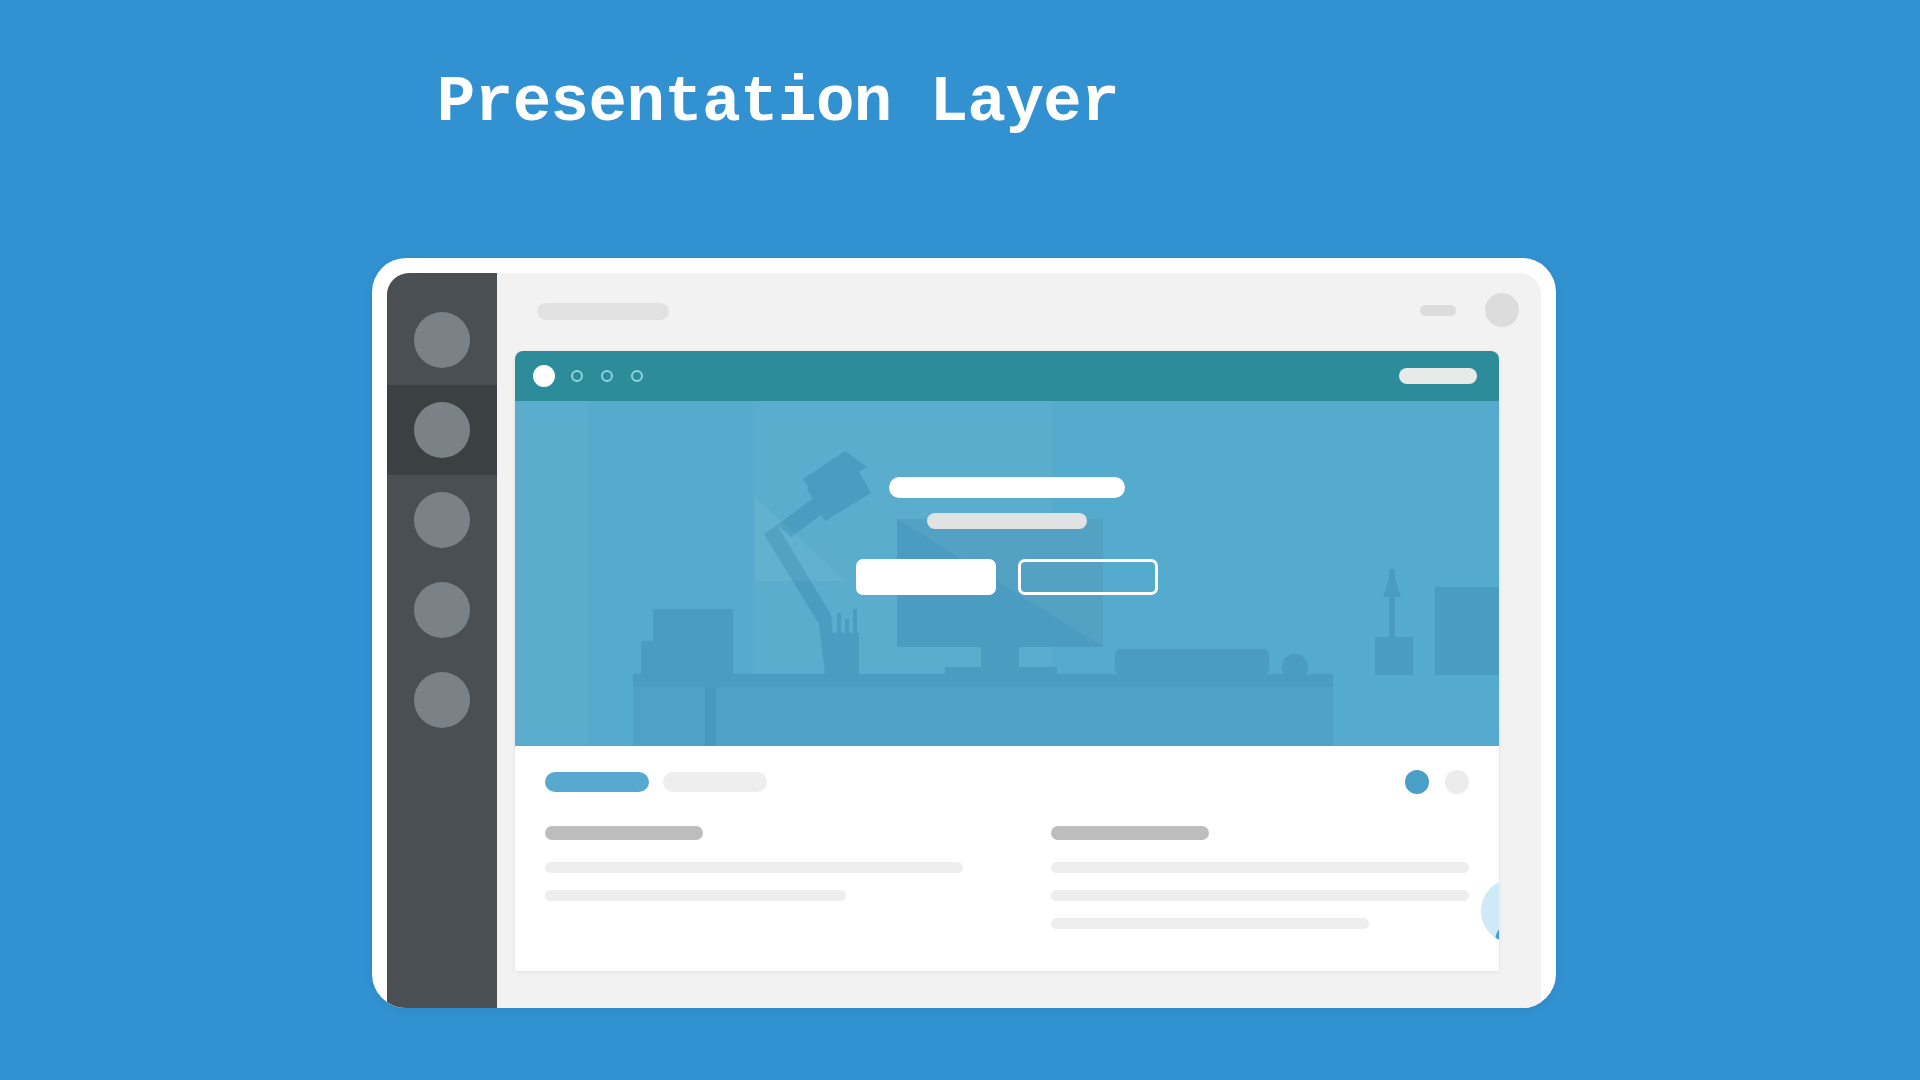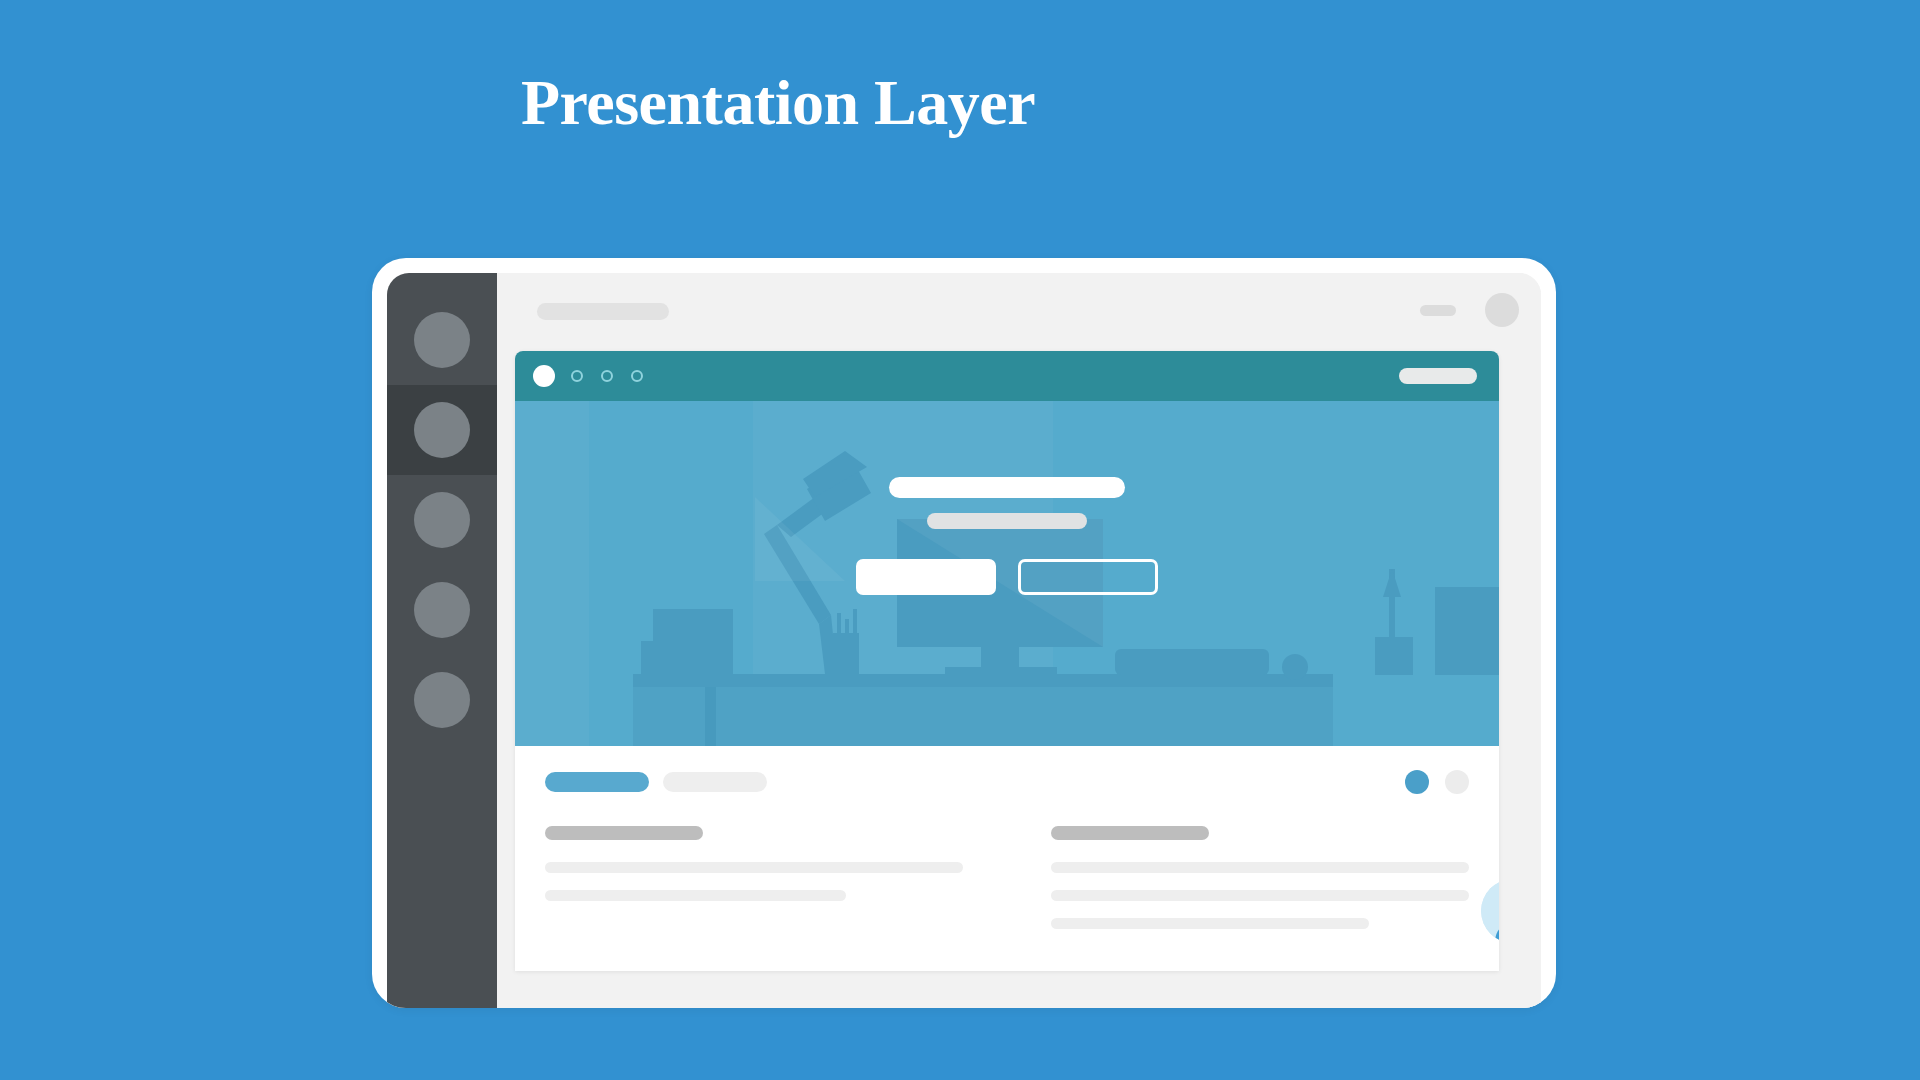--- a/index.html
+++ b/index.html
@@ -19,21 +19,21 @@
   
   .page-title {
     position:absolute;
     top:68px; left:0; width:1556px;
     text-align:center;
     color:#ffffff;
     font-size:64px;
     font-weight:bold;
     letter-spacing:-0.5px;
     line-height:1.1;
-    font-family:Liberation Serif, serif;
+    font-family:Liberation Mono, monospace;
   }
 
   
   .tablet {
     position:absolute;
     left:372px; top:258px;
     width:1184px; height:750px;
     background:#ffffff;
     border-radius:34px;
     overflow:hidden;

